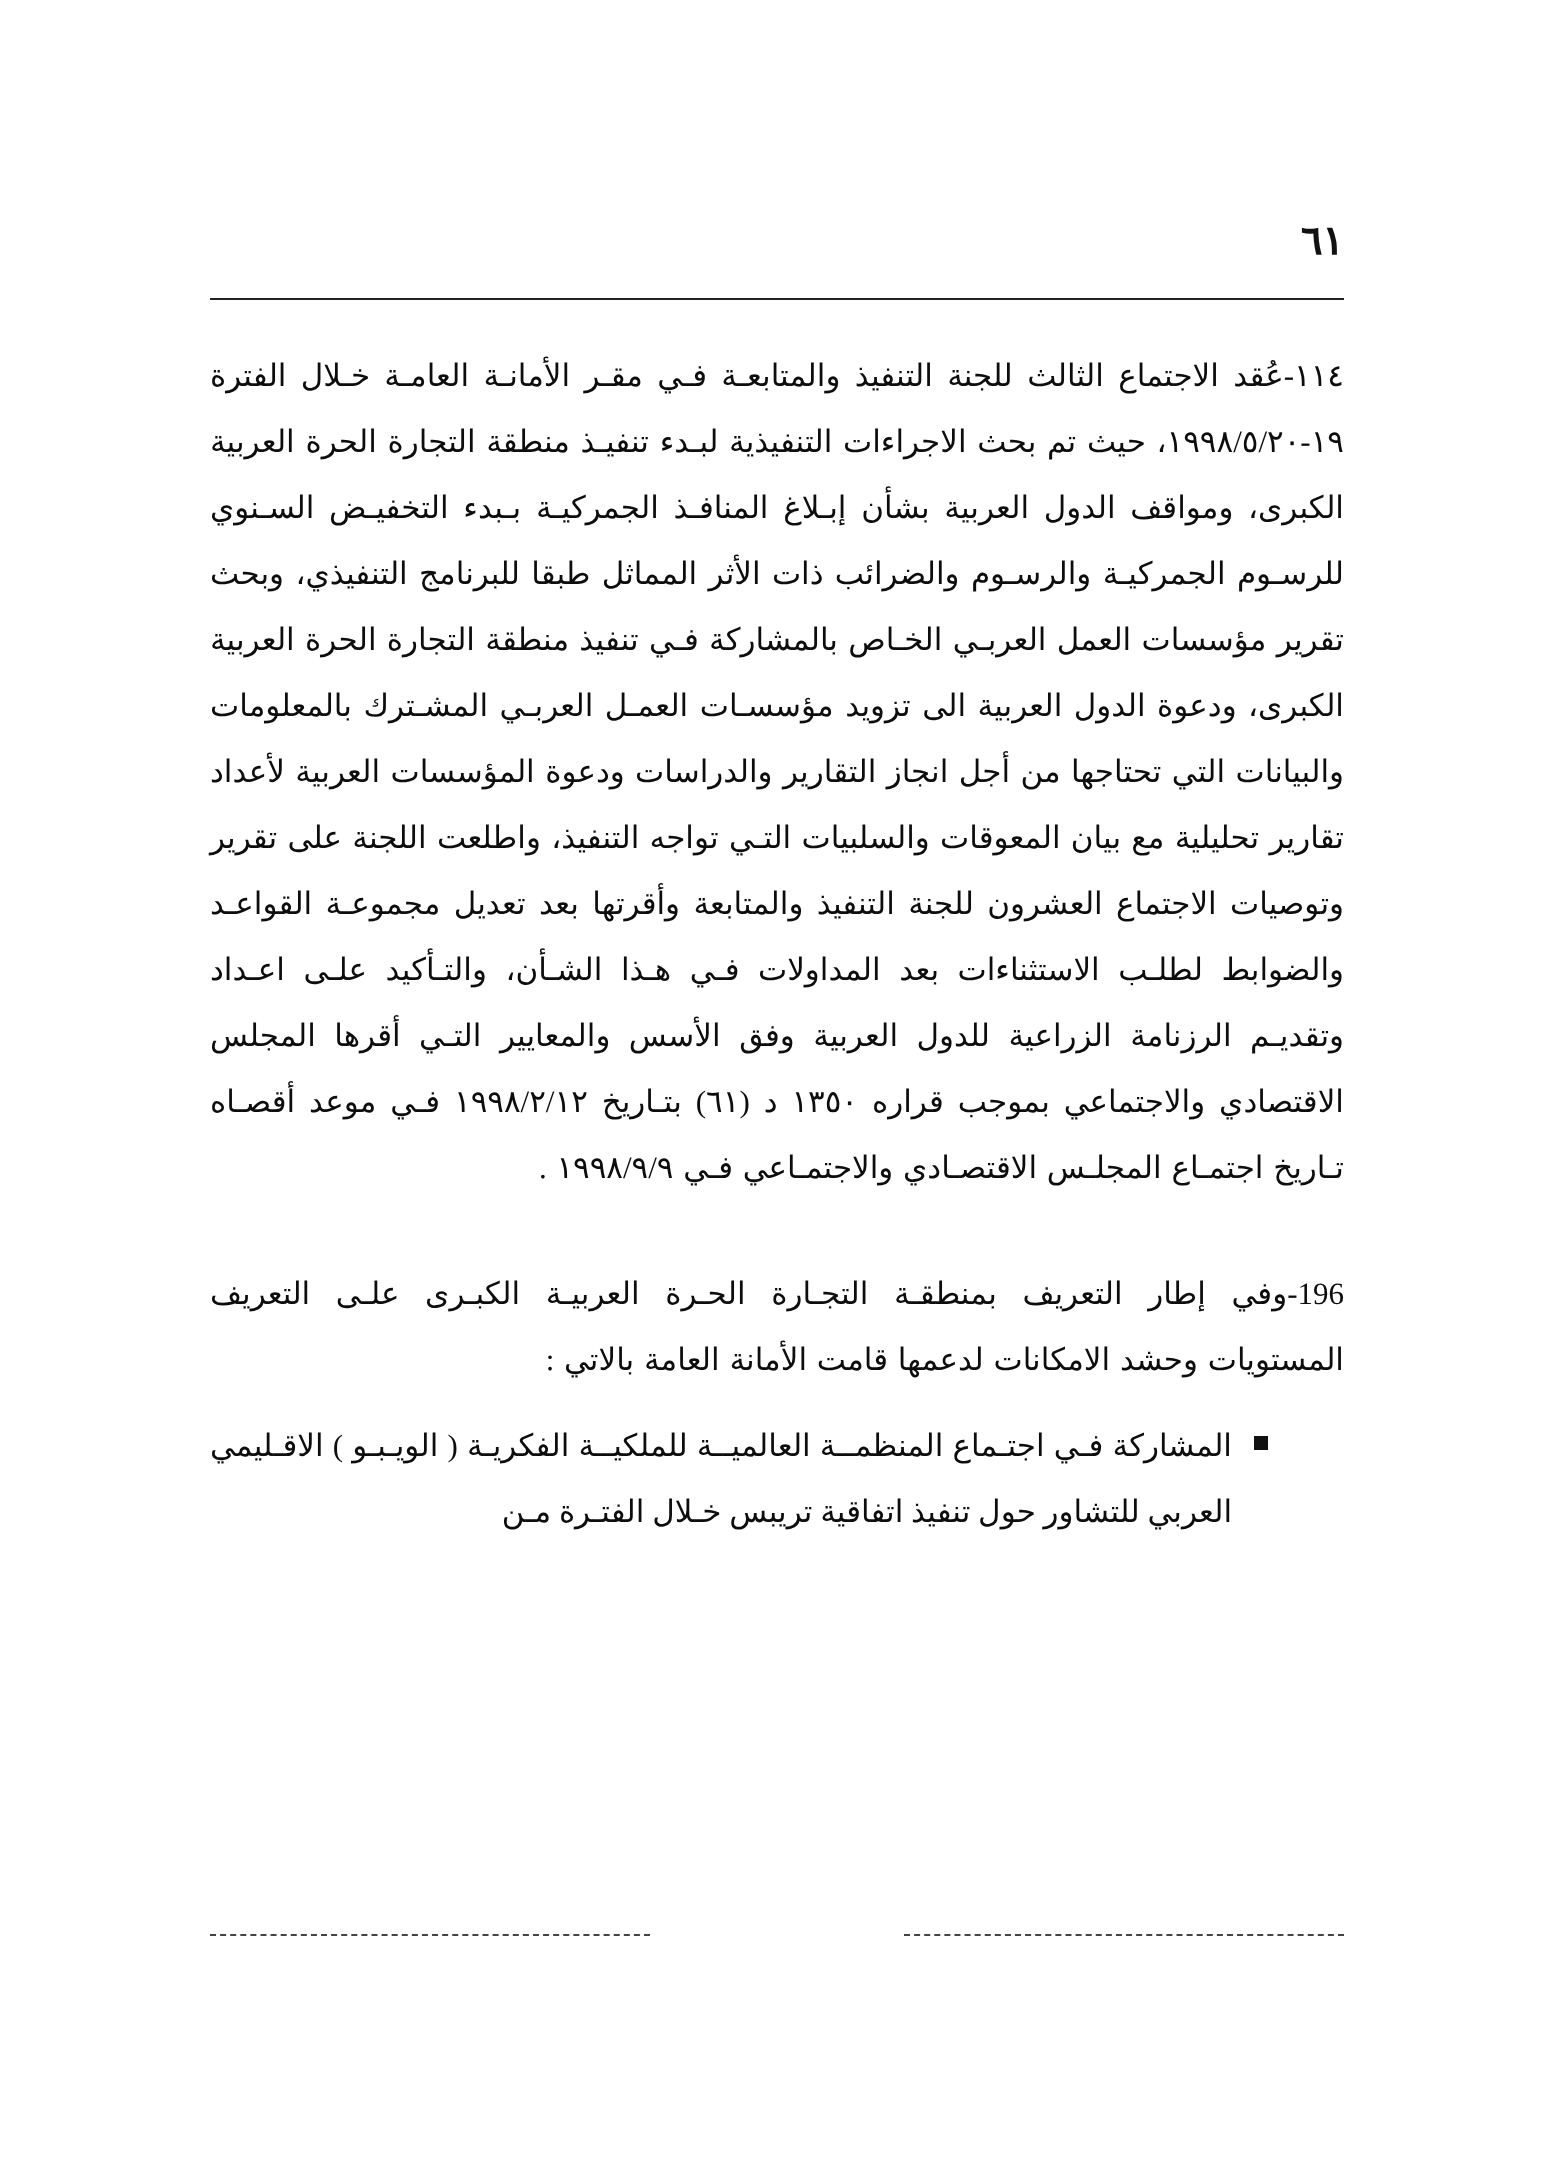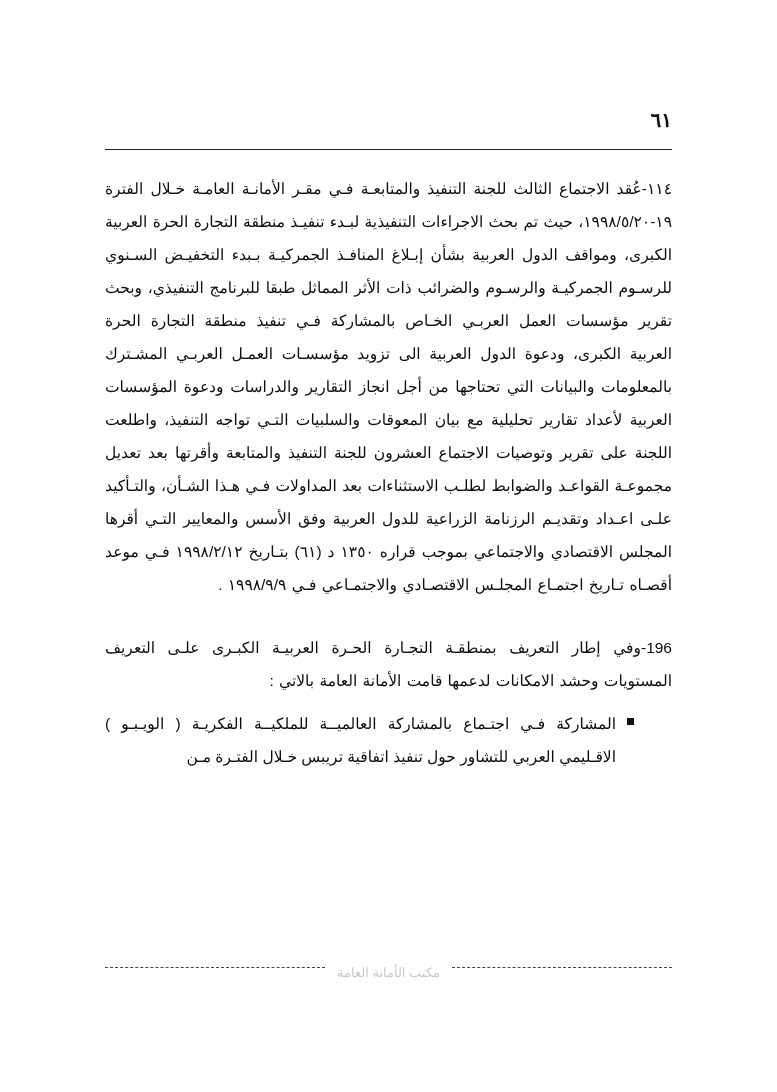--- a/index.html
+++ b/index.html
@@ -7,21 +7,21 @@
     padding: 0;
     background: #ffffff;
   }
   .page {
     position: relative;
     width: 777px;
     height: 1076px;
     background: #ffffff;
     margin: 0 auto;
     overflow: hidden;
-    font-family: Liberation Sans, sans-serif;
+    font-family: Liberation Serif, serif;
     color: #0d0d0d;
   }
   .page-number {
     position: absolute;
     top: 108px;
     right: 105px;
     font-size: 20px;
     font-weight: bold;
     letter-spacing: 1px;
     color: #111;
@@ -122,23 +122,22 @@
       <span class="marker">١١٤-</span><span>عُقد الاجتماع الثالث للجنة التنفيذ والمتابعـة فـي مقـر الأمانـة العامـة خـلال الفترة ١٩-١٩٩٨/٥/٢٠، حيث تم بحث الاجراءات التنفيذية لبـدء تنفيـذ منطقة التجارة الحرة العربية الكبرى،  ومواقف الدول العربية بشأن إبـلاغ المنافـذ الجمركيـة بـبدء التخفيـض السـنوي للرسـوم الجمركيـة والرسـوم والضرائب ذات الأثر المماثل طبقا للبرنامج التنفيذي، وبحث تقرير  مؤسسات العمل العربـي الخـاص بالمشاركة فـي تنفيذ منطقة التجارة الحرة العربية الكبرى، ودعوة الدول العربية الى تزويد مؤسسـات العمـل العربـي المشـترك بالمعلومات والبيانات التي تحتاجها من أجل انجاز التقارير والدراسات ودعوة المؤسسات العربية لأعداد تقارير تحليلية مع بيان  المعوقات والسلبيات التـي تواجه التنفيذ، واطلعت اللجنة على تقرير وتوصيات الاجتماع العشرون للجنة التنفيذ والمتابعة وأقرتها بعد تعديل مجموعـة القواعـد والضوابط لطلـب الاستثناءات بعد المداولات فـي هـذا الشـأن، والتـأكيد علـى اعـداد وتقديـم الرزنامة الزراعية للدول العربية وفق الأسس والمعايير  التـي أقرها المجلس الاقتصادي والاجتماعي بموجب قراره ١٣٥٠ د (٦١) بتـاريخ ١٩٩٨/٢/١٢ فـي موعد أقصـاه تـاريخ اجتمـاع المجلـس الاقتصـادي والاجتمـاعي فـي ١٩٩٨/٩/٩ .</span>
     </p>
 
     <p class="para p2">
       <span class="marker">196-</span><span>وفي إطار التعريف بمنطقـة التجـارة الحـرة العربيـة الكبـرى علـى التعريف المستويات وحشد الامكانات لدعمها قامت الأمانة العامة بالاتي :</span>
     </p>
 
     <div class="bullet-block">
       <div class="bullet-item">
         <span class="bullet-dot"></span>
-        <span>المشاركة فـي اجتـماع بالمشاركة العالميــة للملكيــة الفكريـة ( الويـبـو ) الاقـليمي العربي للتشاور   حول تنفيذ اتفاقية تريبس خـلال الفتـرة مـن</span>
+        <span>المشاركة فـي اجتـماع المنظمــة العالميــة للملكيــة الفكريـة ( الويـبـو ) الاقـليمي العربي للتشاور   حول تنفيذ اتفاقية تريبس خـلال الفتـرة مـن</span>
       </div>
     </div>
 
   </div>
 
   <div class="footer-rule-right"></div>
   <div class="footer-rule-left"></div>
-  <div class="footer-mark">مكتب الأمانة العامة</div>
 
 </div>
 
 </body></html>

